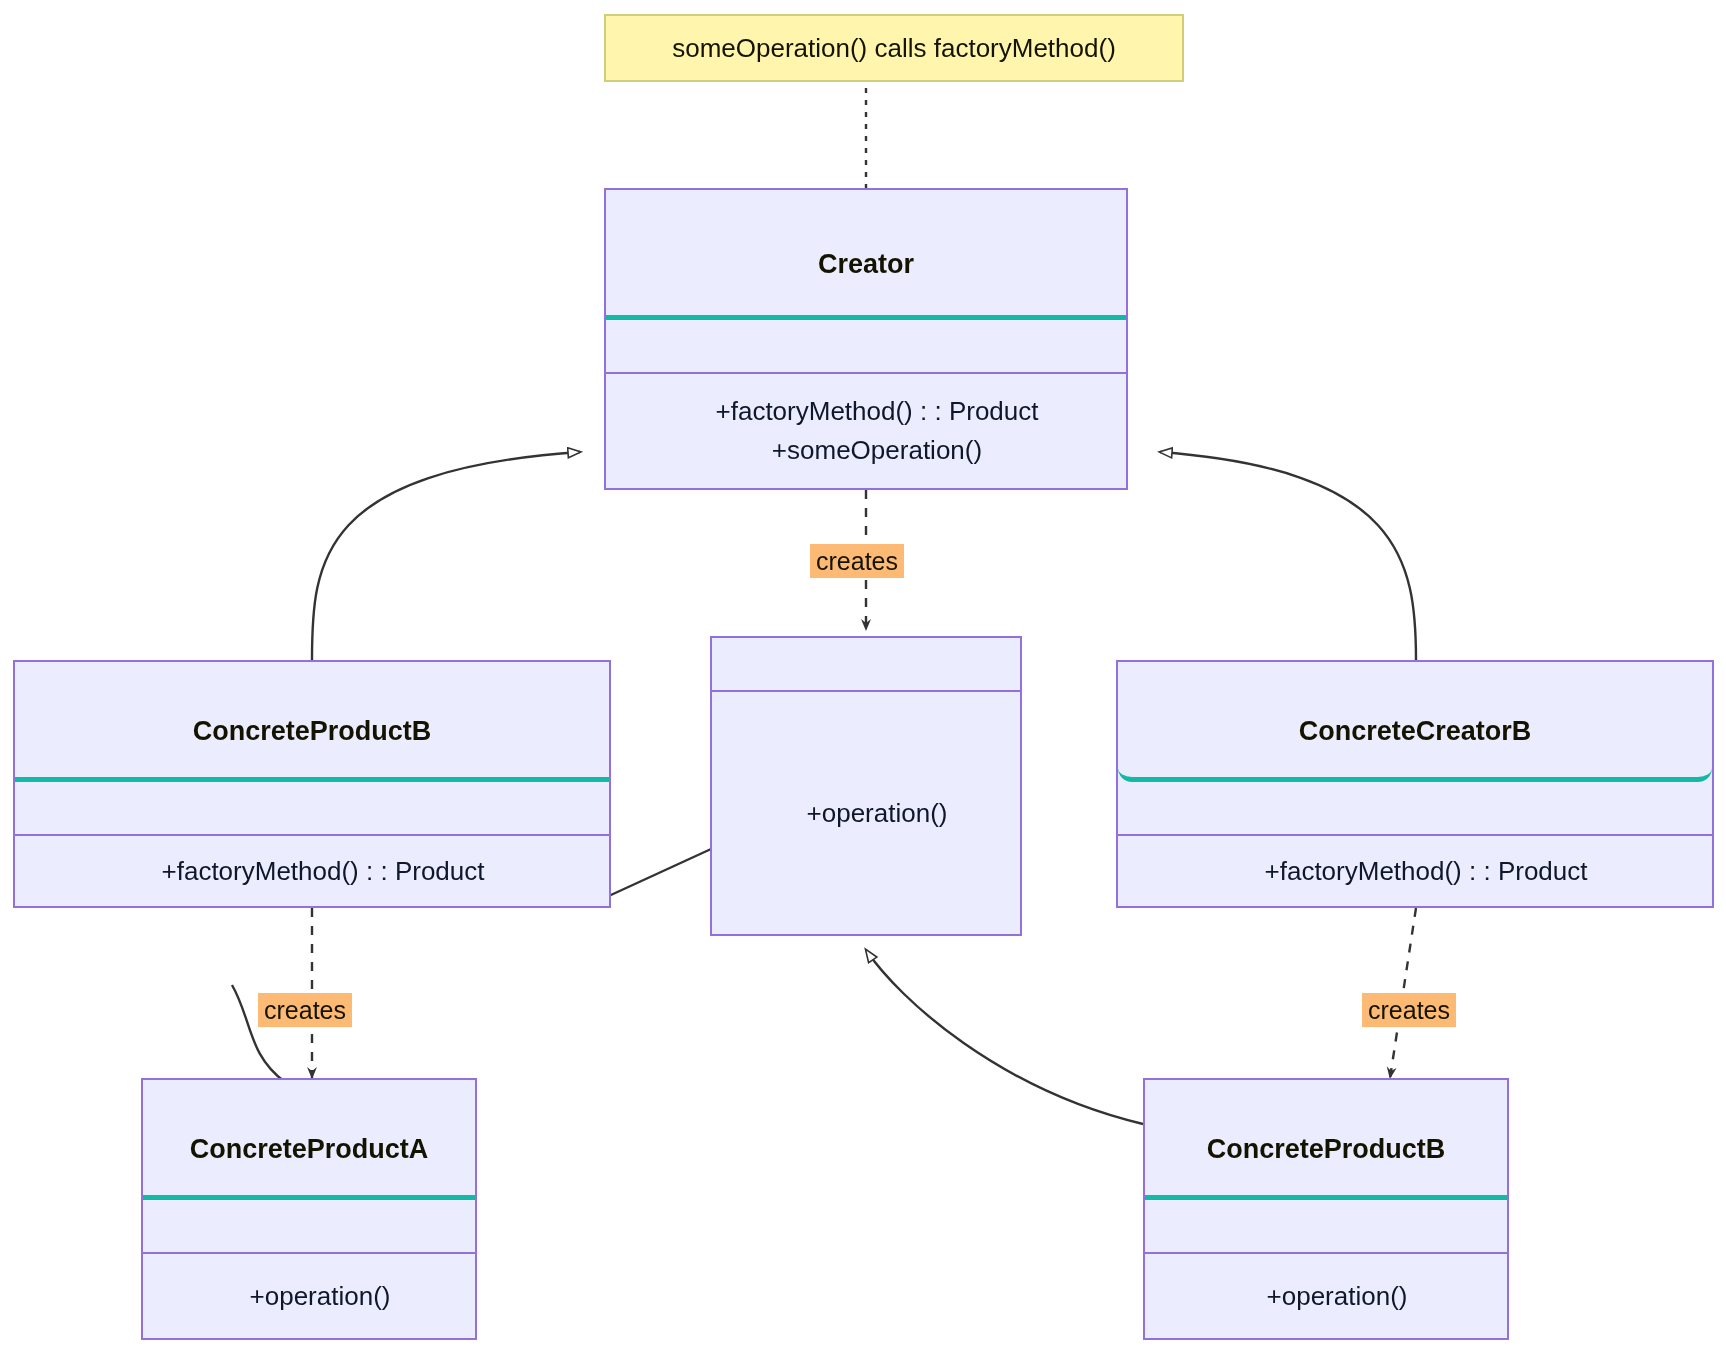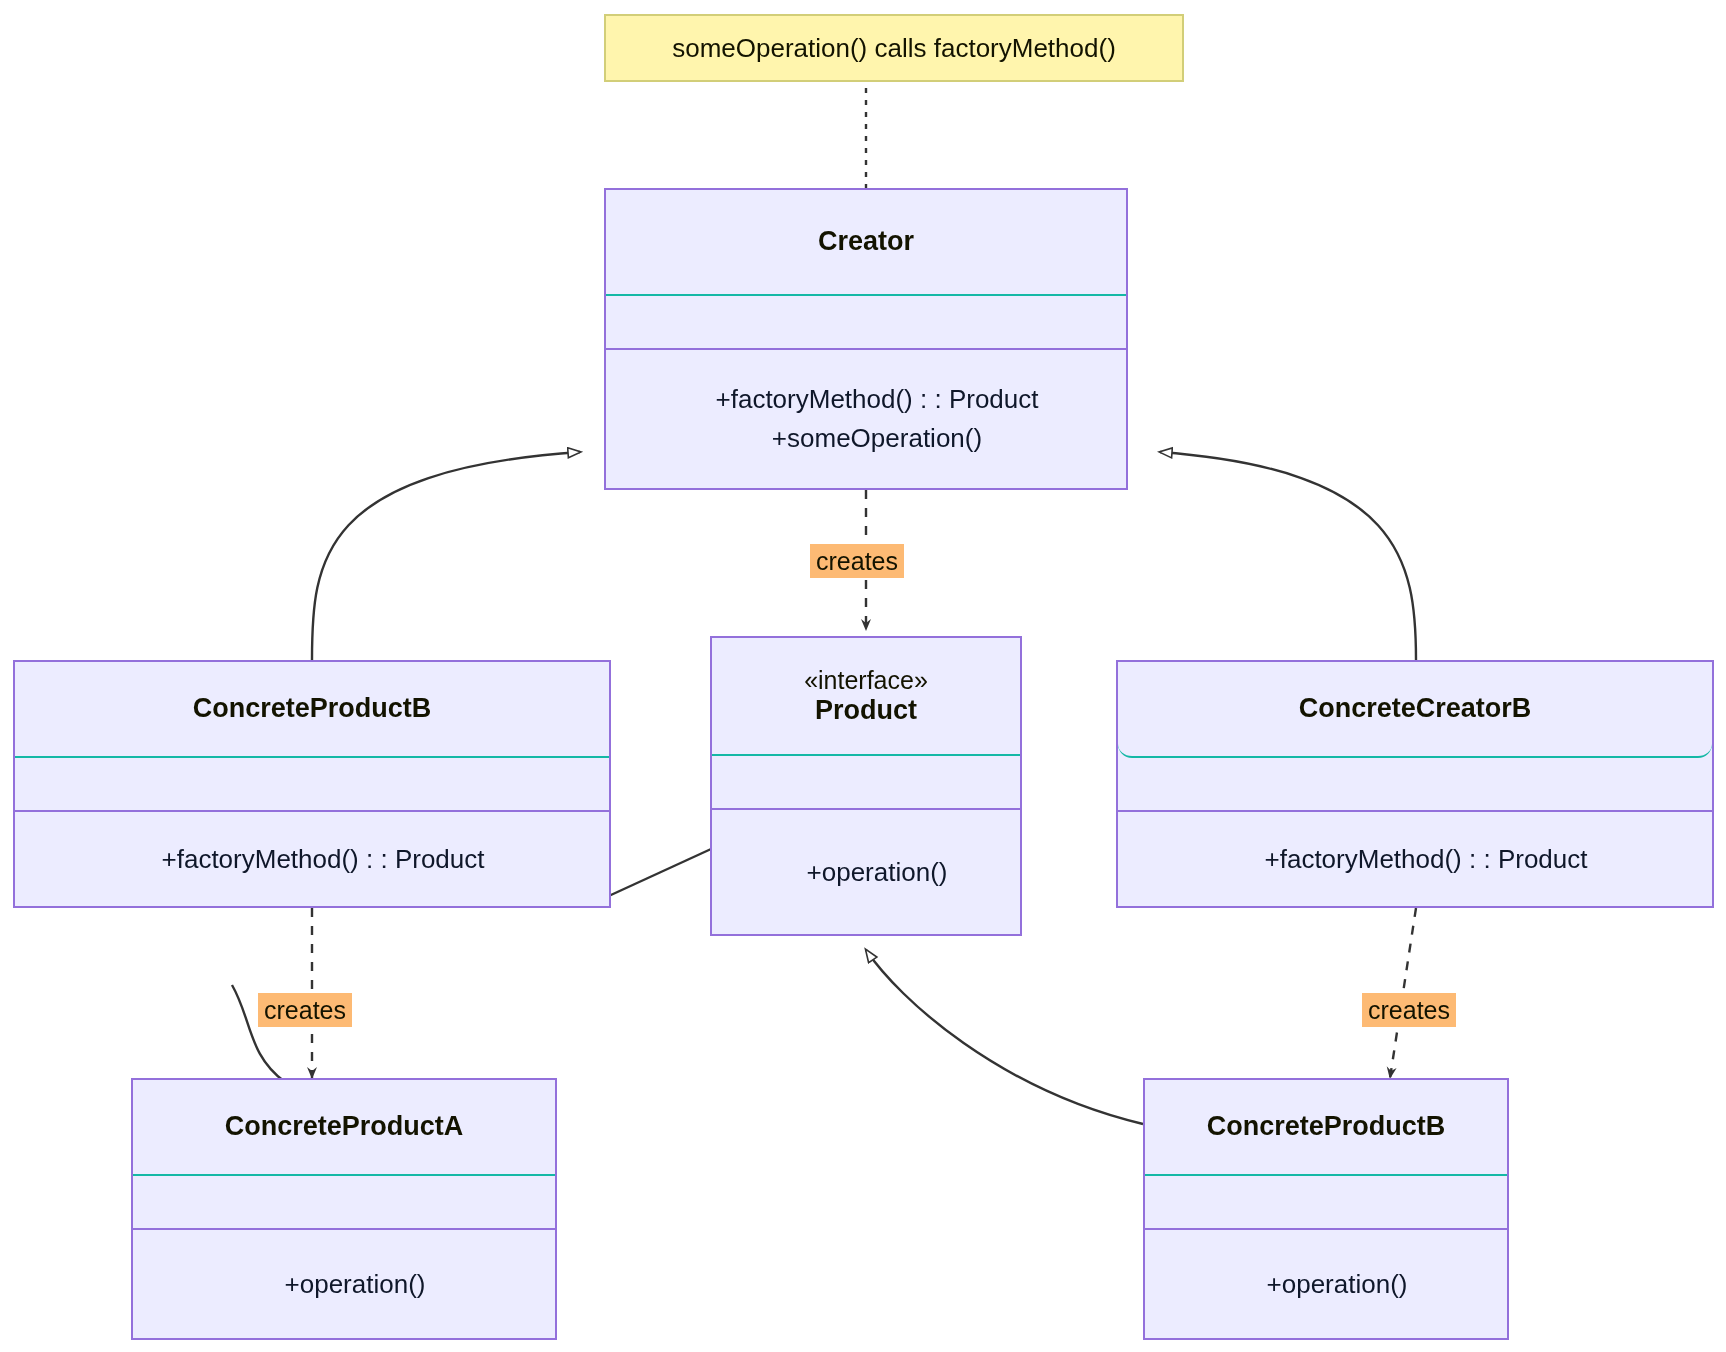--- a/index.html
+++ b/index.html
@@ -35,21 +35,22 @@
   }
   .compartment {
     box-sizing: border-box;
     display: flex;
     align-items: center;
     overflow: hidden;
   }
   .compartment.title {
     justify-content: center;
     flex-direction: column;
-    border-bottom: 2px solid #14b8a6;
+    border-bottom: 5px solid #14b8a6;
+    margin-top: 24px;
   }
   .compartment.attrs {
     border-bottom: 2px solid #9370db;
   }
   .cls-name {
     font-weight: bold;
     font-size: 27px;
     color: #131300;
     text-align: center;
     line-height: 1.15;
@@ -160,31 +161,27 @@
     <div class="compartment title" style="height:96px;border-radius:14px;">
       <span class="cls-name">ConcreteCreatorB</span>
     </div>
     <div class="compartment attrs" style="height:54px;"></div>
     <div class="compartment members" style="flex:1;">
       <div class="member">+factoryMethod() : : Product</div>
     </div>
   </div>
 
   <div class="node" style="left:710px; top:636px; width:312px; height:300px;">
-    <div class="compartment title" style="height:118px;">
-      <span class="stereotype">«interface»</span>
-      <span class="cls-name">Product</span>
-    </div>
     <div class="compartment attrs" style="height:54px;"></div>
     <div class="compartment members" style="flex:1;">
       <div class="member">+operation()</div>
     </div>
   </div>
 
-  <div class="node" style="left:131px; top:1078px; width:426px; height:262px;">
+  <div class="node" style="left:141px; top:1078px; width:336px; height:262px;">
     <div class="compartment title" style="height:96px;">
       <span class="cls-name">ConcreteProductA</span>
     </div>
     <div class="compartment attrs" style="height:54px;"></div>
     <div class="compartment members" style="flex:1;">
       <div class="member">+operation()</div>
     </div>
   </div>
 
   <div class="node" style="left:1143px; top:1078px; width:366px; height:262px;">

